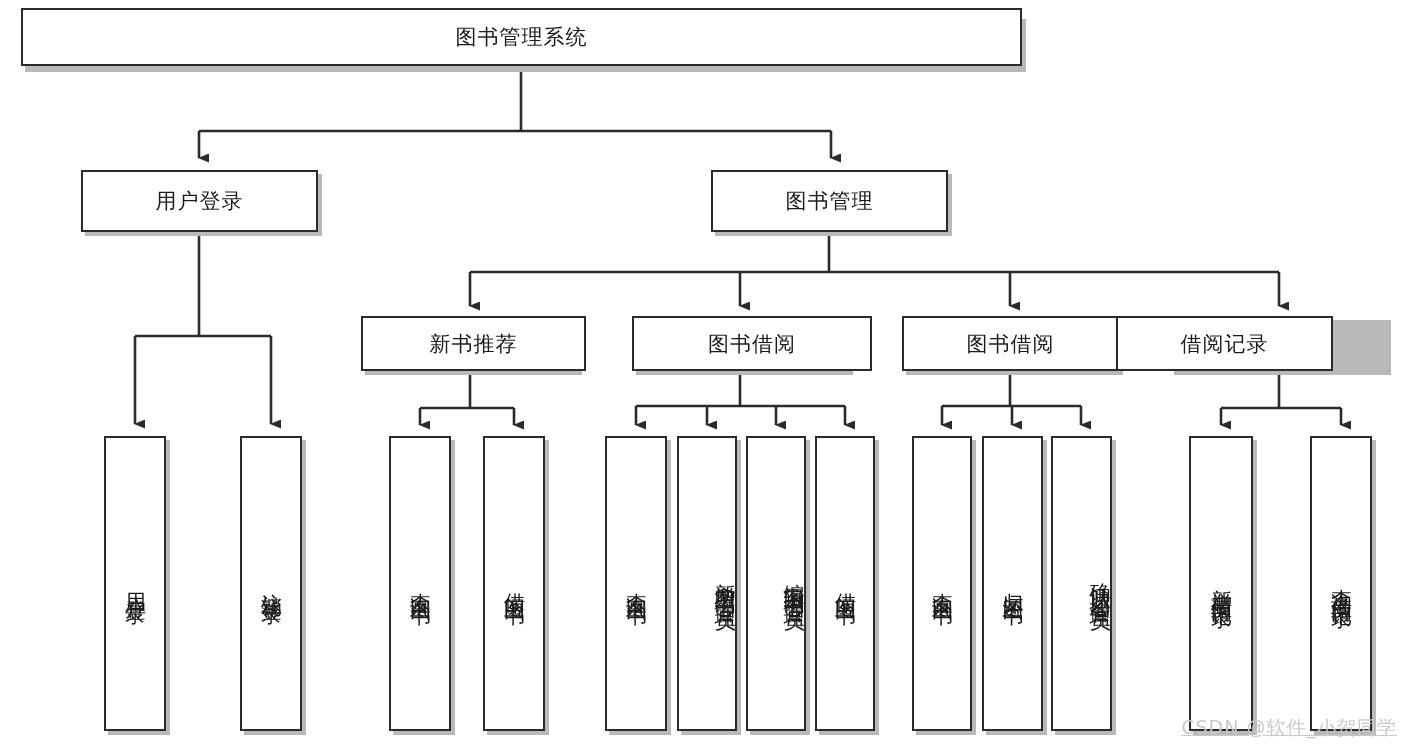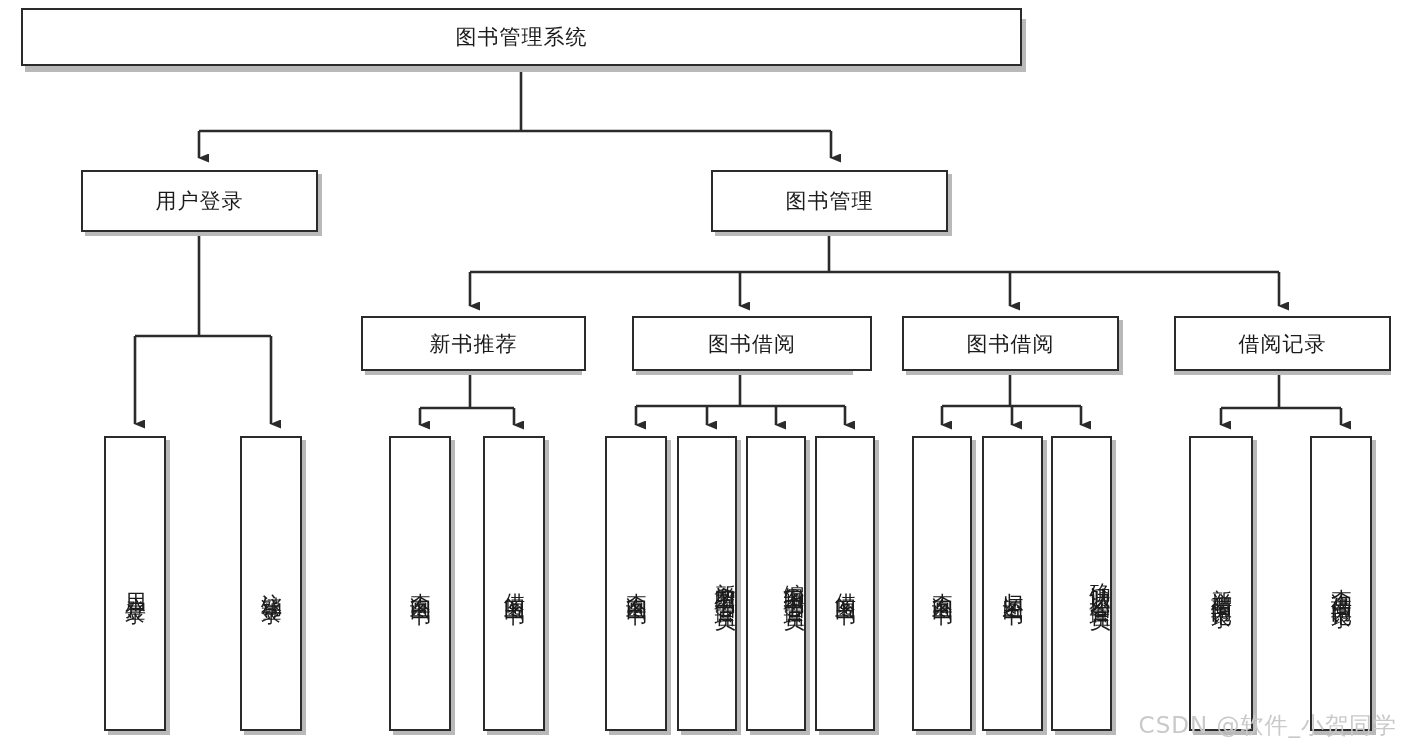--- a/index.html
+++ b/index.html
@@ -10,21 +10,21 @@
   .node{position:absolute;box-sizing:border-box;background:#ffffff;
         border:2px solid #2b2b2b;display:flex;align-items:center;
         justify-content:center;color:#1b1b1b;}
   .node.h{font-size:21px;letter-spacing:1px;}
   .node.v{writing-mode:vertical-rl;text-orientation:upright;
           font-size:21px;letter-spacing:4px;line-height:1;
           padding:6px 0;}
   .node.v.topalign{align-items:flex-start;}
   .shadow{position:absolute;background:#b9b9b9;z-index:0;}
   .watermark{position:absolute;right:8px;bottom:6px;color:#c9c9c9;
-             font-size:23px;letter-spacing:1px;white-space:nowrap;}
+             font-size:19px;letter-spacing:1px;white-space:nowrap;text-decoration:underline;}
 </style>
 </head>
 <body>
 
 <div id="stage">
 
   <svg id="wires" viewBox="0 0 1405 747" xmlns="http://www.w3.org/2000/svg">
     <defs>
       <marker id="arw" markerWidth="10" markerHeight="11" refX="4.5" refY="10" orient="auto" markerUnits="userSpaceOnUse">
         <path d="M0,0 L9,0 L4.5,11 Z" fill="#2b2b2b"></path>
@@ -98,21 +98,21 @@
   <div class="node h" style="left:632px;top:316px;width:240px;height:55px;">
     <span>图书借阅</span>
   </div>
 
   <div class="shadow" style="left:906px;top:320px;width:217px;height:55px;"></div>
   <div class="node h" style="left:902px;top:316px;width:217px;height:55px;">
     <span>图书借阅</span>
   </div>
 
   <div class="shadow" style="left:1174px;top:320px;width:217px;height:55px;"></div>
-  <div class="node h" style="left:1174px;top:316px;width:217px;height:55px;">
+  <div class="node h" style="left:1116px;top:316px;width:217px;height:55px;">
     <span>借阅记录</span>
   </div>
 
   <div class="shadow" style="left:108px;top:440px;width:62px;height:295px;"></div>
   <div class="node v" style="left:104px;top:436px;width:62px;height:295px;">
     <span>用户登录</span>
   </div>
 
   <div class="shadow" style="left:244px;top:440px;width:62px;height:295px;"></div>
   <div class="node v" style="left:240px;top:436px;width:62px;height:295px;">

